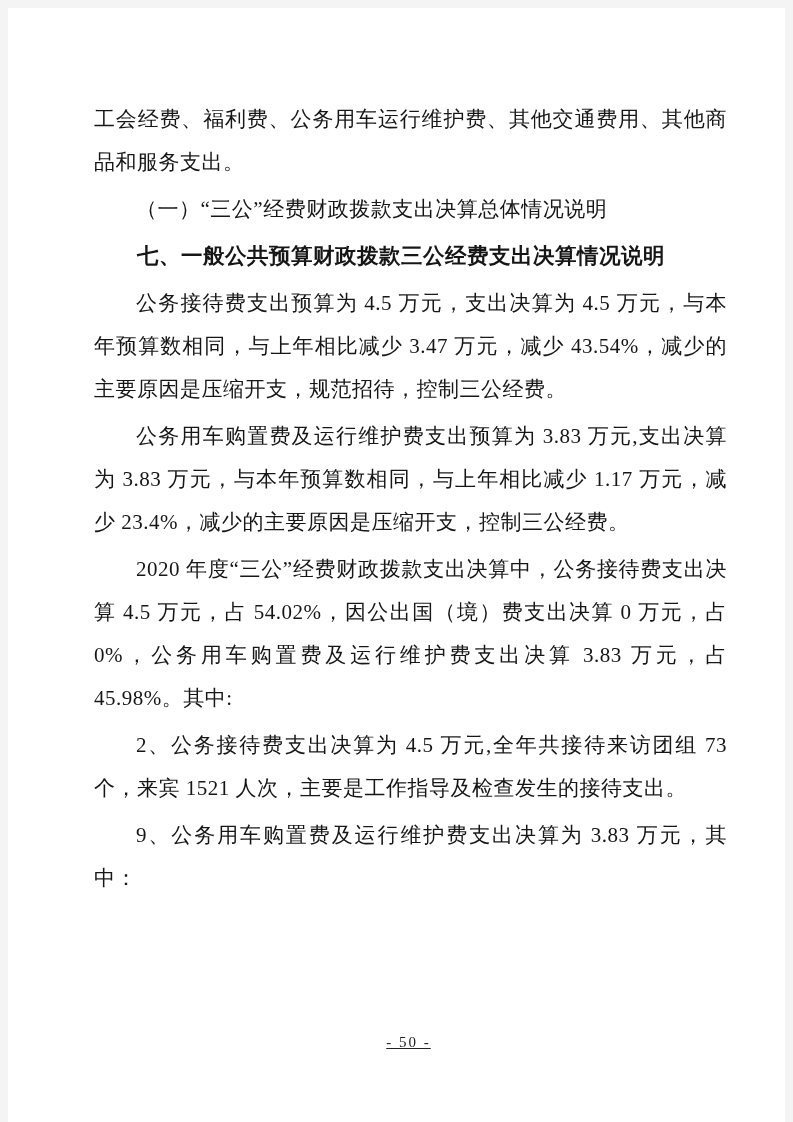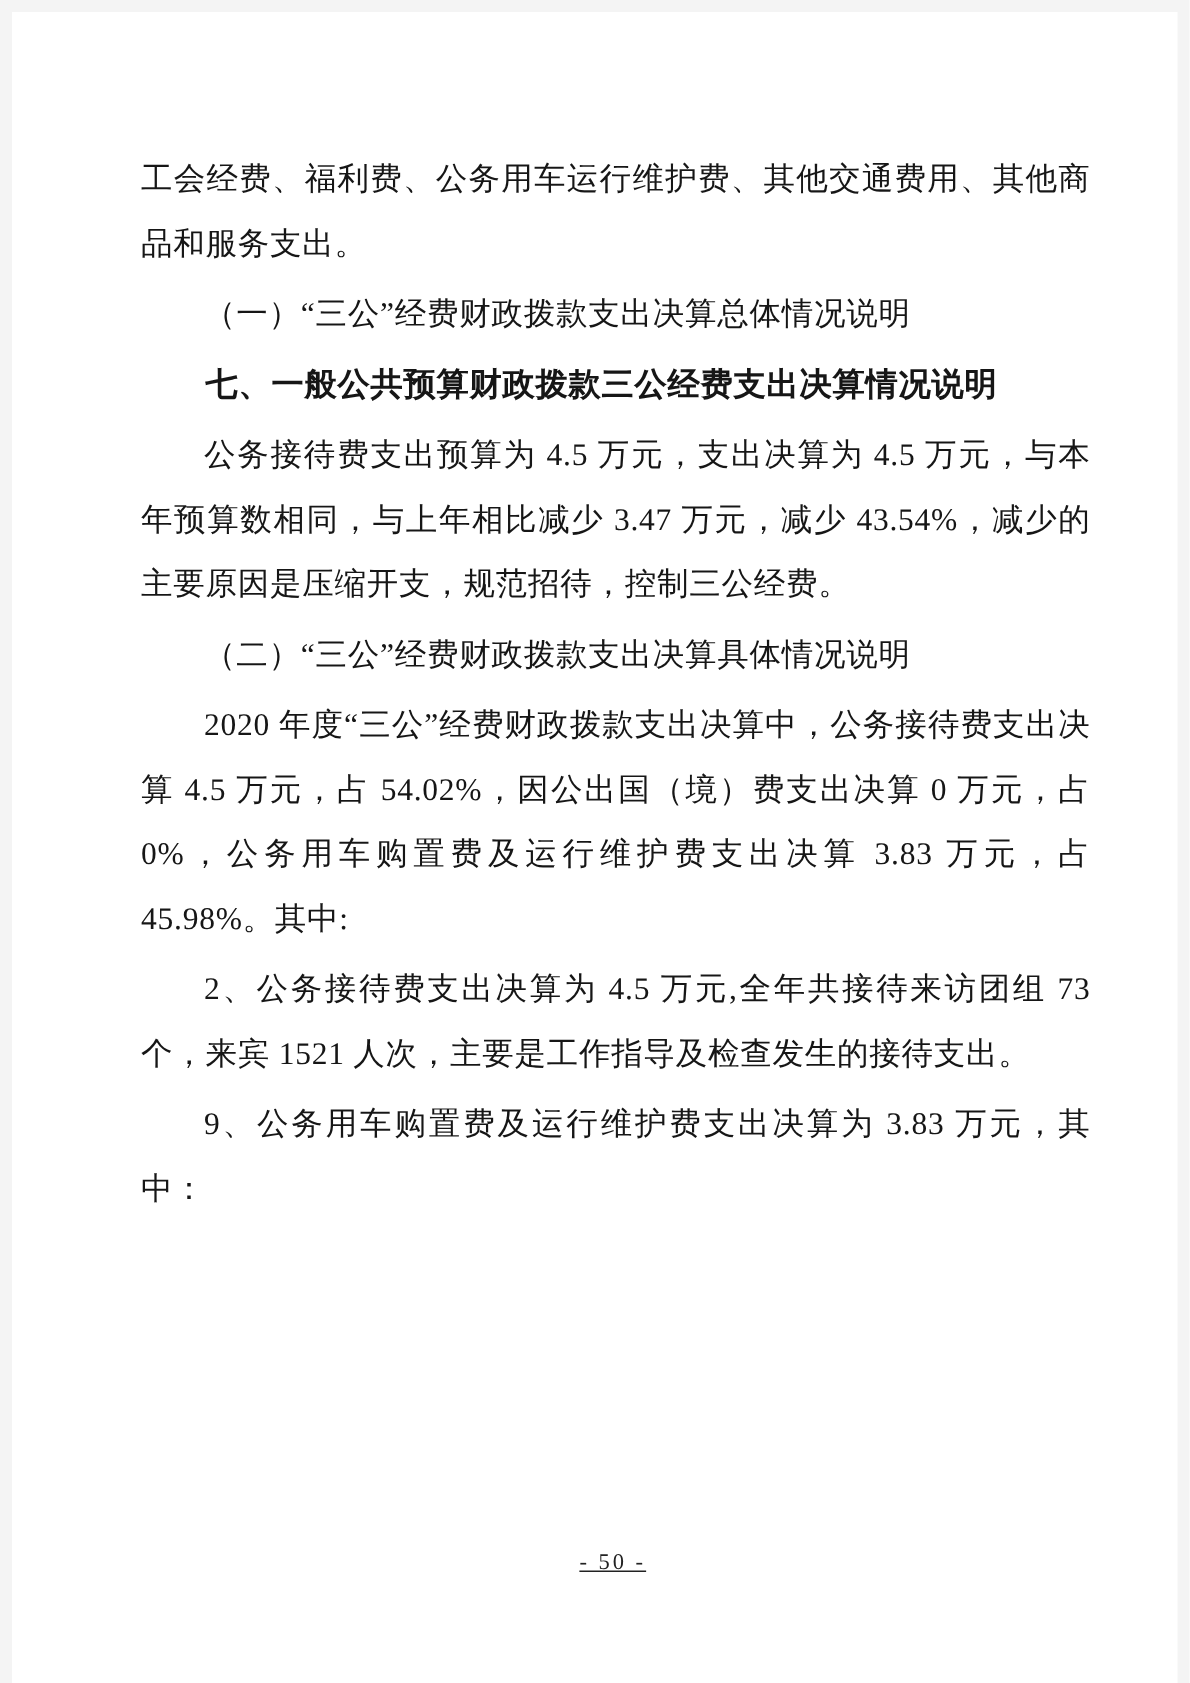--- a/index.html
+++ b/index.html
@@ -48,19 +48,19 @@
 </style>
 </head>
 <body>
 
 <div class="page">
   <div class="content">
     <p class="body continuation">工会经费、福利费、公务用车运行维护费、其他交通费用、其他商品和服务支出。</p>
     <p class="body">（一）“三公”经费财政拨款支出决算总体情况说明</p>
     <p class="body heading">七、一般公共预算财政拨款三公经费支出决算情况说明</p>
     <p class="body">公务接待费支出预算为 4.5 万元，支出决算为 4.5 万元，与本年预算数相同，与上年相比减少 3.47 万元，减少 43.54%，减少的主要原因是压缩开支，规范招待，控制三公经费。</p>
-    <p class="body">（二）“三公”经费财政拨款支出决算具体情况说明</p>
+    <p class="body">公务用车购置费及运行维护费支出预算为 3.83 万元,支出决算为 3.83 万元，与本年预算数相同，与上年相比减少 1.17 万元，减少 23.4%，减少的主要原因是压缩开支，控制三公经费。</p>
     <p class="body">2020 年度“三公”经费财政拨款支出决算中，公务接待费支出决算 4.5 万元，占 54.02%，因公出国（境）费支出决算 0 万元，占 0%，公务用车购置费及运行维护费支出决算 3.83 万元，占 45.98%。其中:</p>
     <p class="body">2、公务接待费支出决算为 4.5 万元,全年共接待来访团组 73 个，来宾 1521 人次，主要是工作指导及检查发生的接待支出。</p>
     <p class="body">9、公务用车购置费及运行维护费支出决算为 3.83 万元，其中：</p>
   </div>
   <div class="footer">- 50 -</div>
 </div>
 
 </body></html>

